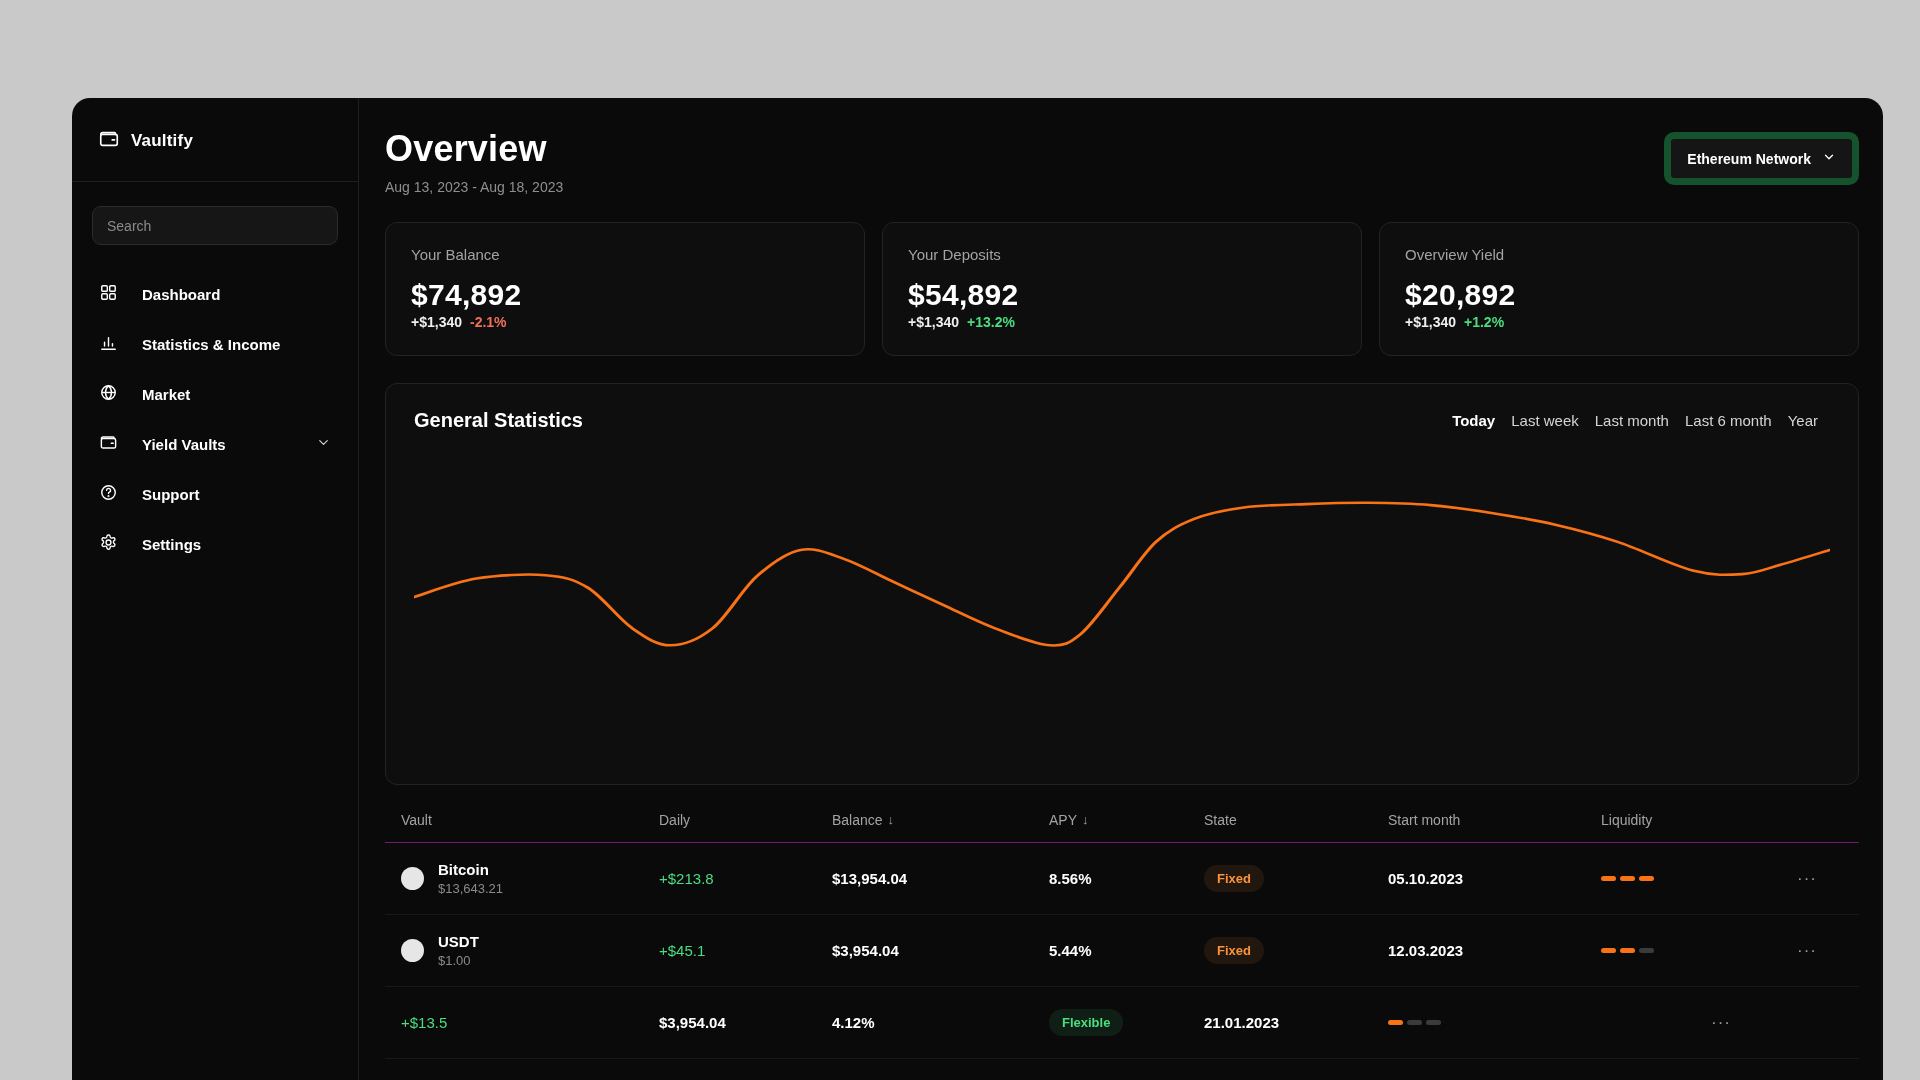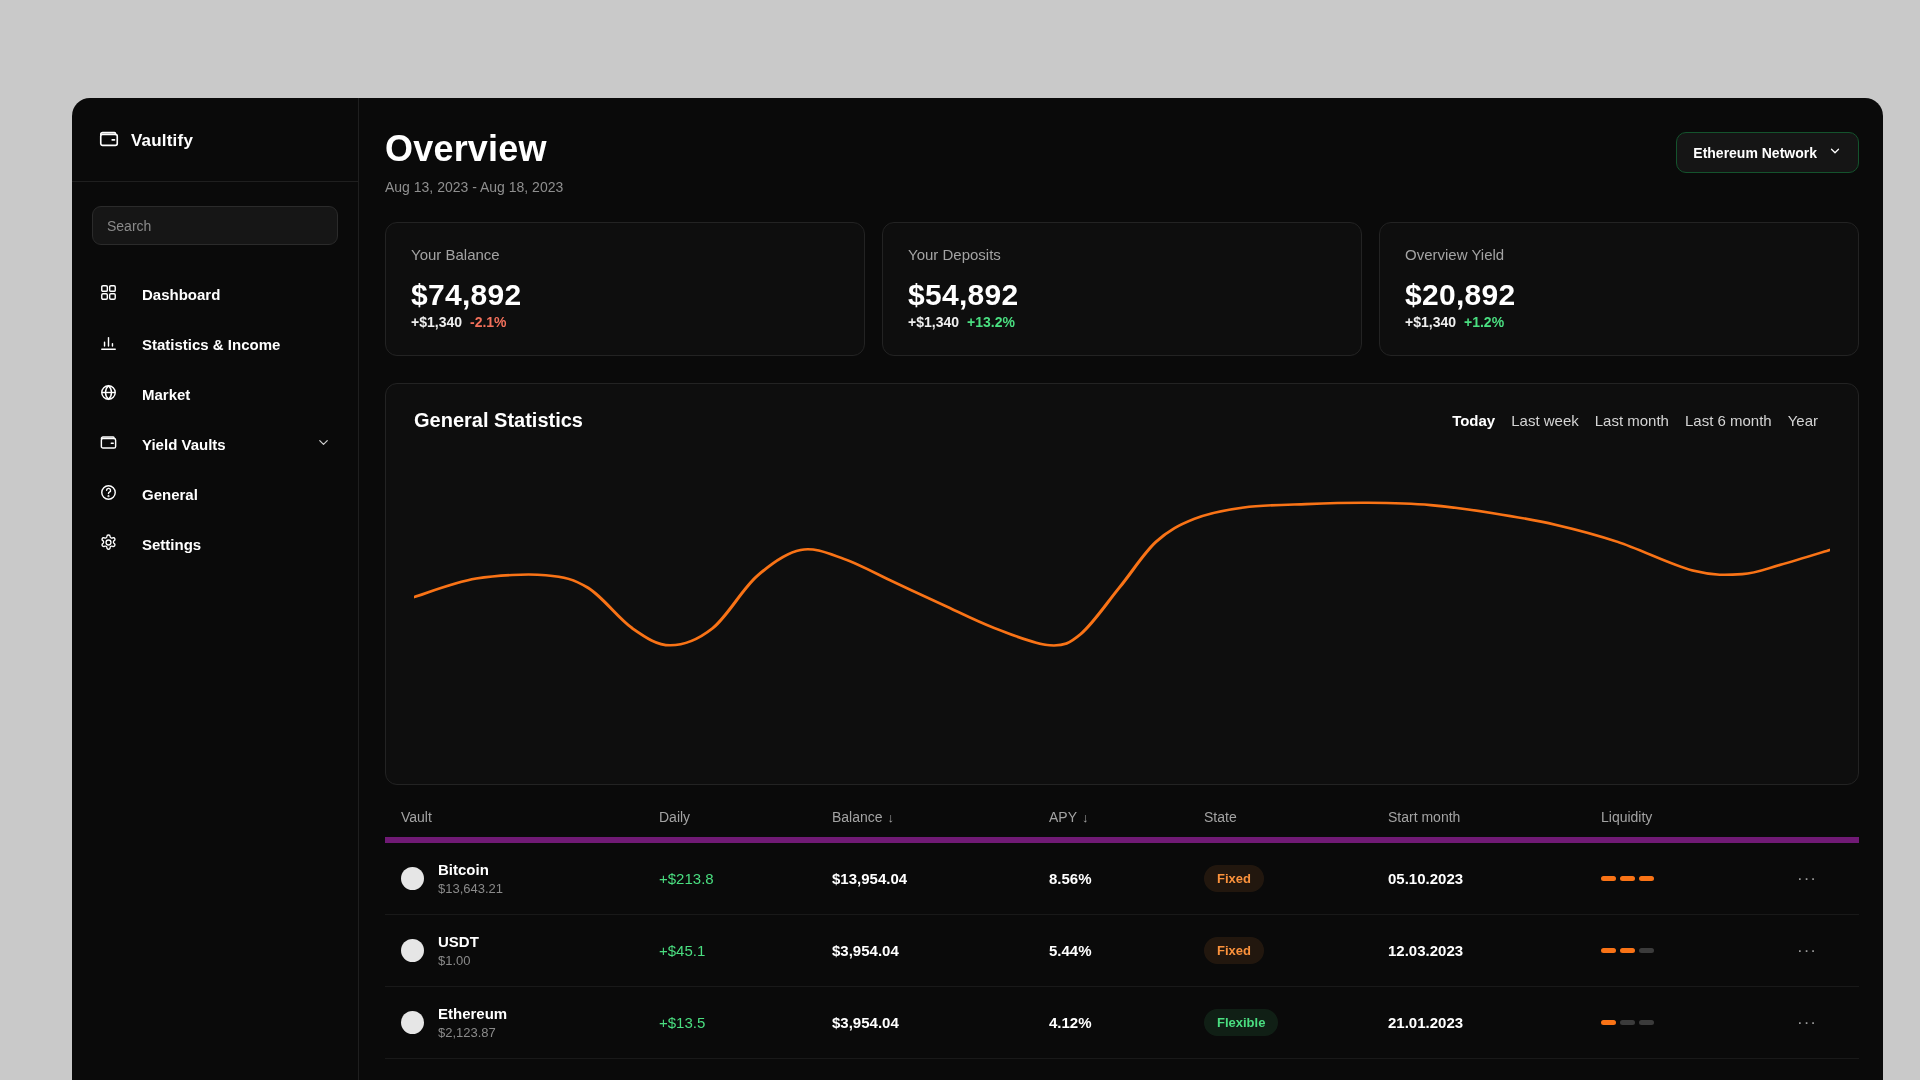--- a/index.html
+++ b/index.html
@@ -35,21 +35,21 @@
   .nav-item svg { width:19px; height:19px; flex-shrink:0; }
   .nav-chevron { margin-left:auto; }
   .nav-chevron svg { width:15px; height:15px; }
 
   
   .main { flex:1; padding:30px 24px 0 26px; display:flex; flex-direction:column; min-width:0; }
   .header-row { display:flex; justify-content:space-between; align-items:flex-start; }
   .page-title { color:#fff; font-size:36px; font-weight:700; letter-spacing:.2px; }
   .date-range { color:#8f8f8f; font-size:14px; margin-top:9px; }
   .network-btn {
-    display:flex; align-items:center; gap:11px; background:#151515; border:1px solid #14532d;
+    display:flex; align-items:center; gap:11px; background:#151515; border:7px solid #14532d;
     color:#fff; font-size:14px; font-weight:600; border-radius:10px; padding:11px 16px;
     cursor:pointer; margin-top:4px; font-family:"Liberation Sans", sans-serif;
   }
   .network-btn svg { width:14px; height:14px; }
 
   .cards-row { display:flex; gap:17px; margin-top:27px; }
   .card { flex:1; border:1px solid #232323; background:#0e0e0e; border-radius:12px; padding:23px 25px 25px; }
   .card-label { color:#a3a3a3; font-size:15px; }
   .card-value { color:#fff; font-size:30px; font-weight:700; margin-top:15px; letter-spacing:.3px; }
   .card-delta { margin-top:2px; font-size:14px; display:flex; gap:8px; align-items:center; }
@@ -67,21 +67,21 @@
   .chart-area { height:336px; margin-top:8px; }
   .chart-area svg { width:100%; height:100%; display:block; }
 
   
   .table { margin-top:12px; }
   .t-head, .t-row {
     display:grid;
     grid-template-columns: 258px 173px 217px 155px 184px 213px 172px 1fr;
     align-items:center; padding-left:16px;
   }
-  .t-head { height:46px; color:#a3a3a3; font-size:14px; border-bottom:6px solid #701a75;text-align:center; }
+  .t-head { height:46px; color:#a3a3a3; font-size:14px; border-bottom:1px solid #701a75;text-align:center; }
   .t-head .hcell { display:flex; align-items:center; gap:5px; }
   .sort-arrow { font-size:13px; color:#a3a3a3; }
   .t-row { height:72px; border-bottom:1px solid #191919; }
   .vault-cell { display:flex; align-items:center; gap:14px; }
   .avatar { width:23px; height:23px; border-radius:50%; background:#e6e6e6; flex-shrink:0; }
   .coin-name { color:#fff; font-size:15px; font-weight:600; }
   .coin-price { color:#8a8a8a; font-size:13px; margin-top:3px; }
   .daily { color:#4ade80; font-size:15px; font-weight:500; }
   .cell-strong { color:#fff; font-size:15px; font-weight:600; }
   .badge { display:inline-block; padding:6px 13px; border-radius:999px; font-size:13px; font-weight:600; }
@@ -168,21 +168,21 @@
       </div>
 
       <div class="nav-item">
         <span>
           <svg viewBox="0 0 24 24" fill="none" stroke="#fff" stroke-width="1.8" stroke-linecap="round">
             <circle cx="12" cy="12" r="8.5"></circle>
             <path d="M9.6 9.3a2.5 2.5 0 1 1 3.5 2.3c-.8.35-1.1.9-1.1 1.8"></path>
             <circle cx="12" cy="16.6" r="0.4" fill="#fff"></circle>
           </svg>
         </span>
-        <span>General</span>
+        <span>Support</span>
       </div>
 
       <div class="nav-item">
         <span>
           <svg viewBox="0 0 24 24" fill="none" stroke="#fff" stroke-width="1.7" stroke-linecap="round" stroke-linejoin="round">
             <circle cx="12" cy="12" r="3.1"></circle>
             <path d="M12.22 2.5h-.44a1.8 1.8 0 0 0-1.8 1.8v.16a1.8 1.8 0 0 1-.9 1.56l-.39.22a1.8 1.8 0 0 1-1.8 0l-.14-.07a1.8 1.8 0 0 0-2.46.66l-.2.34a1.8 1.8 0 0 0 .66 2.46l.14.09a1.8 1.8 0 0 1 .9 1.55v.46a1.8 1.8 0 0 1-.9 1.57l-.14.08a1.8 1.8 0 0 0-.66 2.46l.2.34a1.8 1.8 0 0 0 2.46.66l.14-.07a1.8 1.8 0 0 1 1.8 0l.39.22a1.8 1.8 0 0 1 .9 1.56v.16a1.8 1.8 0 0 0 1.8 1.8h.44a1.8 1.8 0 0 0 1.8-1.8v-.16a1.8 1.8 0 0 1 .9-1.56l.39-.22a1.8 1.8 0 0 1 1.8 0l.14.07a1.8 1.8 0 0 0 2.46-.66l.2-.35a1.8 1.8 0 0 0-.66-2.46l-.14-.07a1.8 1.8 0 0 1-.9-1.57v-.45a1.8 1.8 0 0 1 .9-1.57l.14-.08a1.8 1.8 0 0 0 .66-2.46l-.2-.34a1.8 1.8 0 0 0-2.46-.66l-.14.07a1.8 1.8 0 0 1-1.8 0l-.39-.22a1.8 1.8 0 0 1-.9-1.56v-.16a1.8 1.8 0 0 0-1.8-1.8z"></path>
           </svg>
         </span>
         <span>Settings</span>
@@ -306,27 +306,20 @@
         <span class="cell-strong">12.03.2023</span>
         <span class="liquidity">
             <span class="dash filled"></span>
             <span class="dash filled"></span>
             <span class="dash"></span>
           </span>
         <span class="row-menu">···</span>
       </div>
 
       <div class="t-row">
-        <div class="vault-cell">
-          <span class="avatar"></span>
-          <div>
-            <div class="coin-name">Ethereum</div>
-            <div class="coin-price">$2,123.87</div>
-          </div>
-        </div>
         <span class="daily">+$13.5</span>
         <span class="cell-strong">$3,954.04</span>
         <span class="cell-strong">4.12%</span>
         <span><span class="badge" data-state="flexible">Flexible</span></span>
         <span class="cell-strong">21.01.2023</span>
         <span class="liquidity">
             <span class="dash filled"></span>
             <span class="dash"></span>
             <span class="dash"></span>
           </span>

